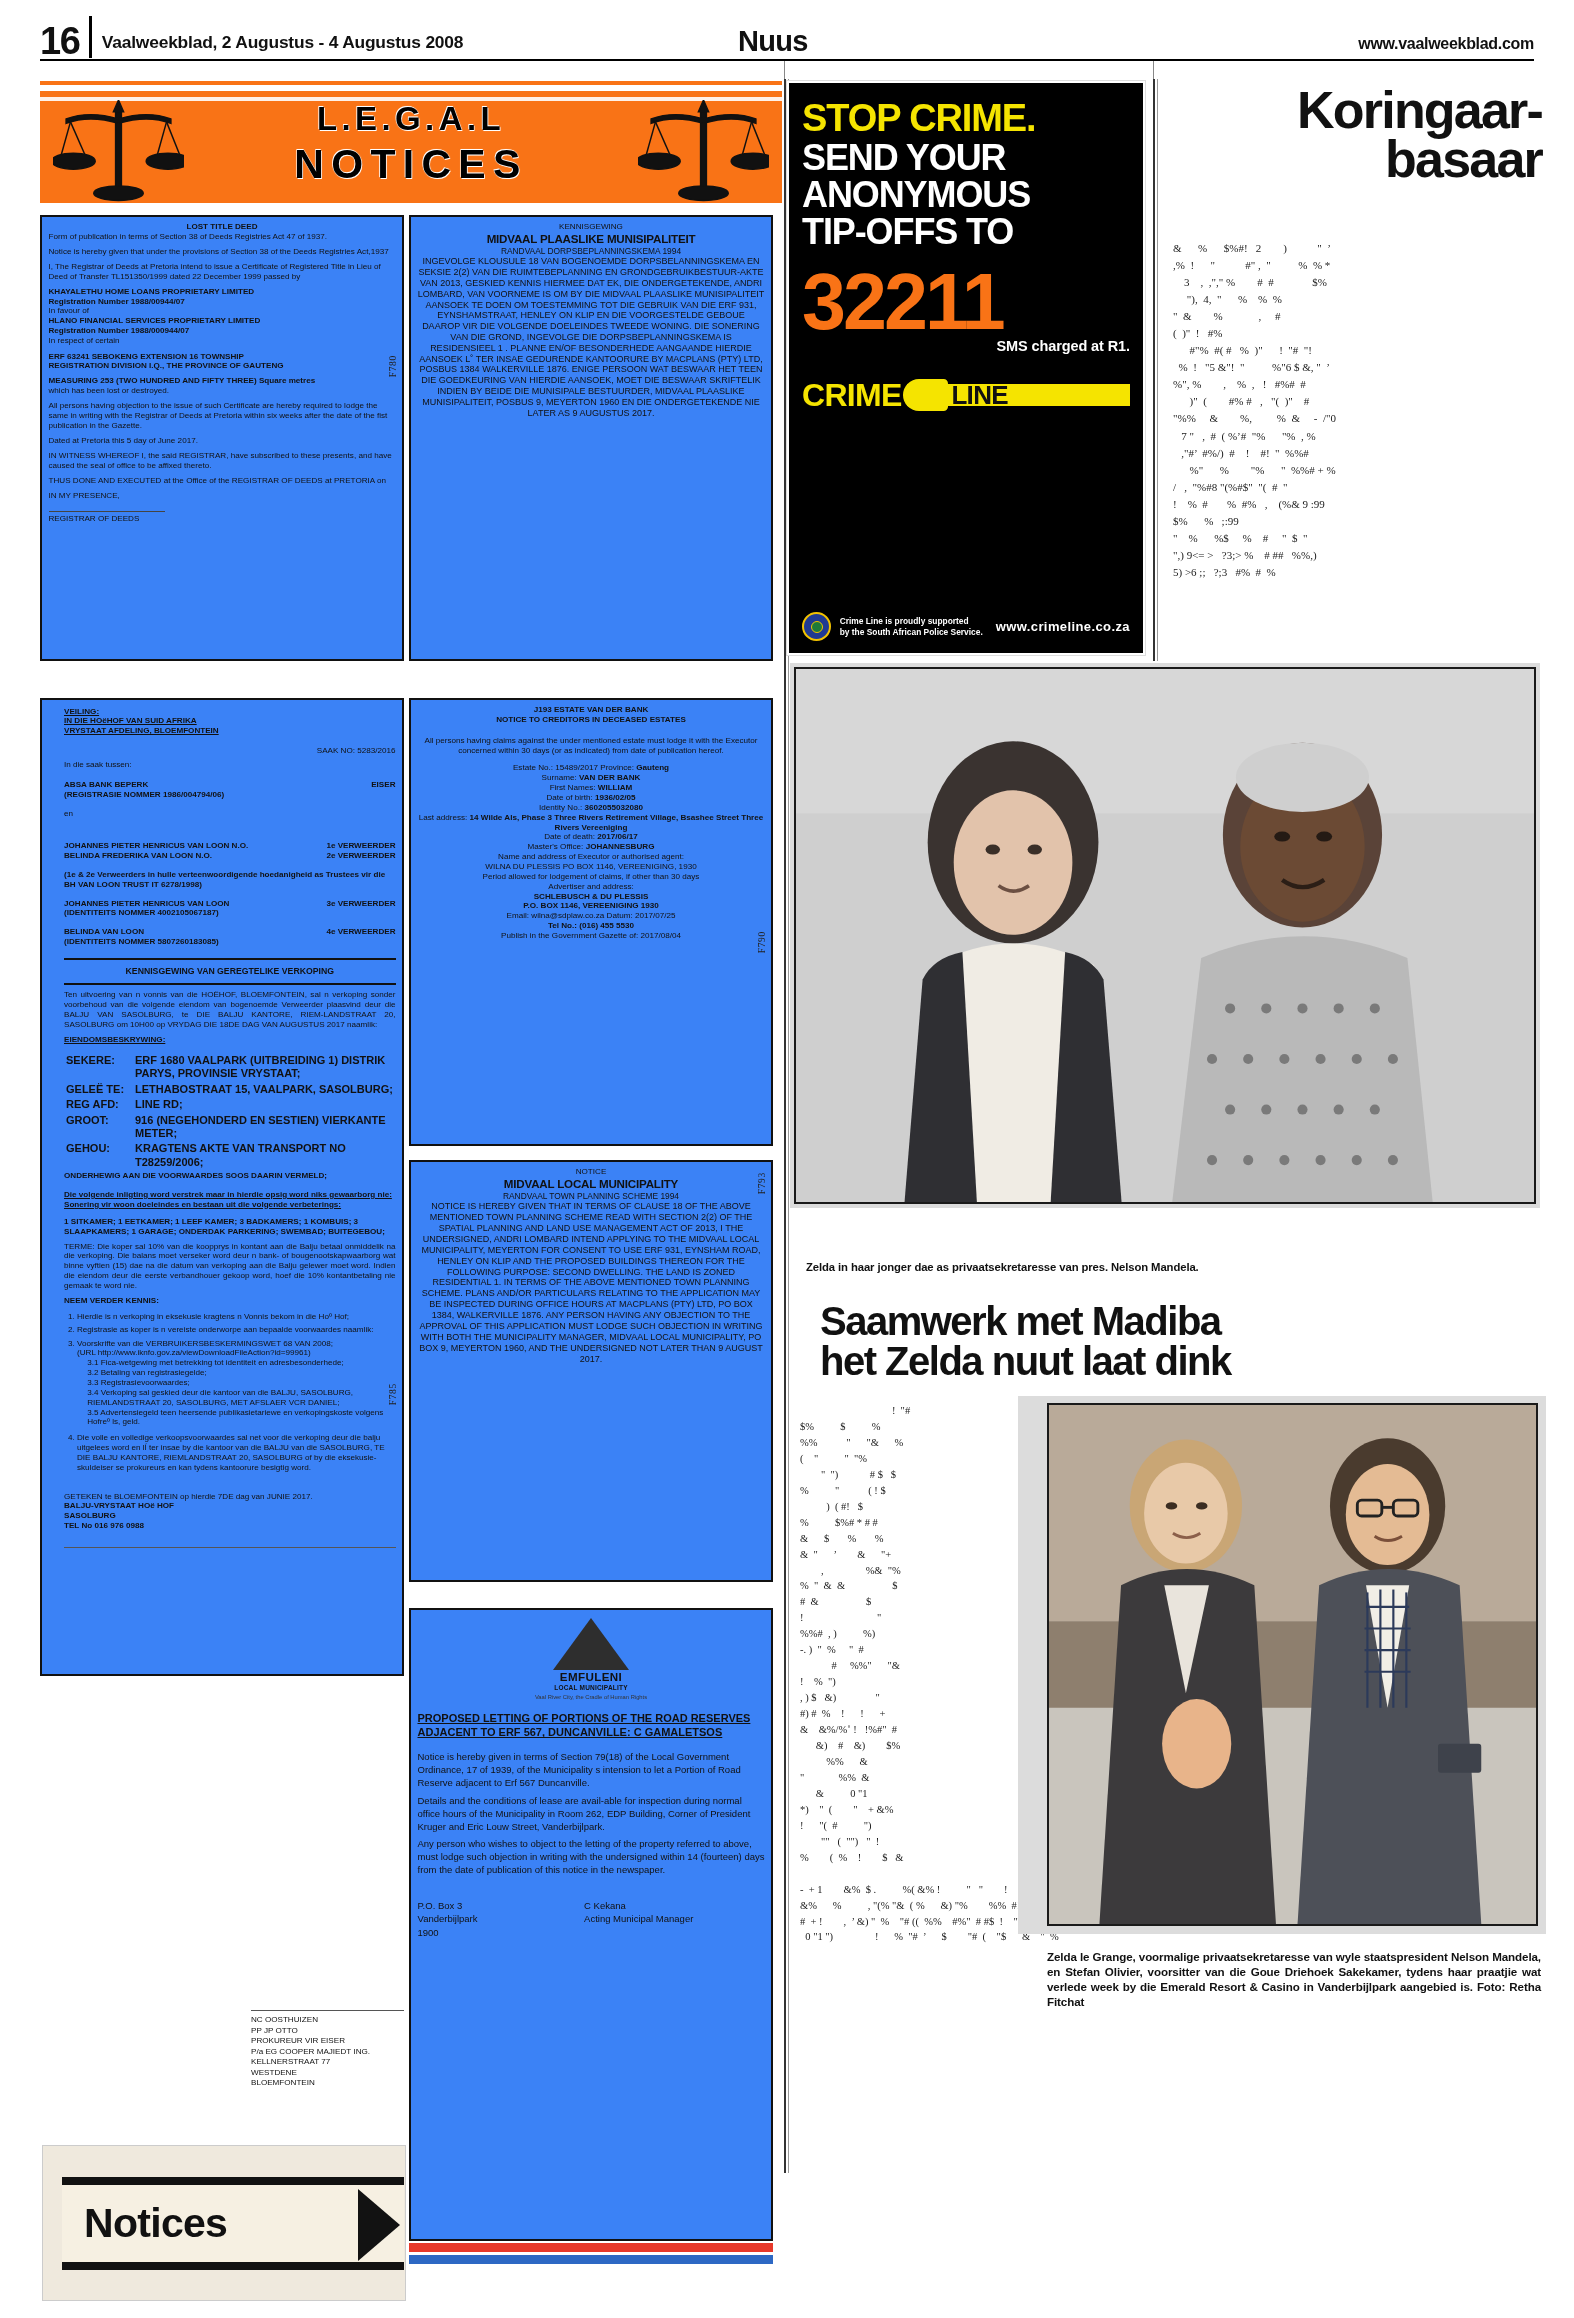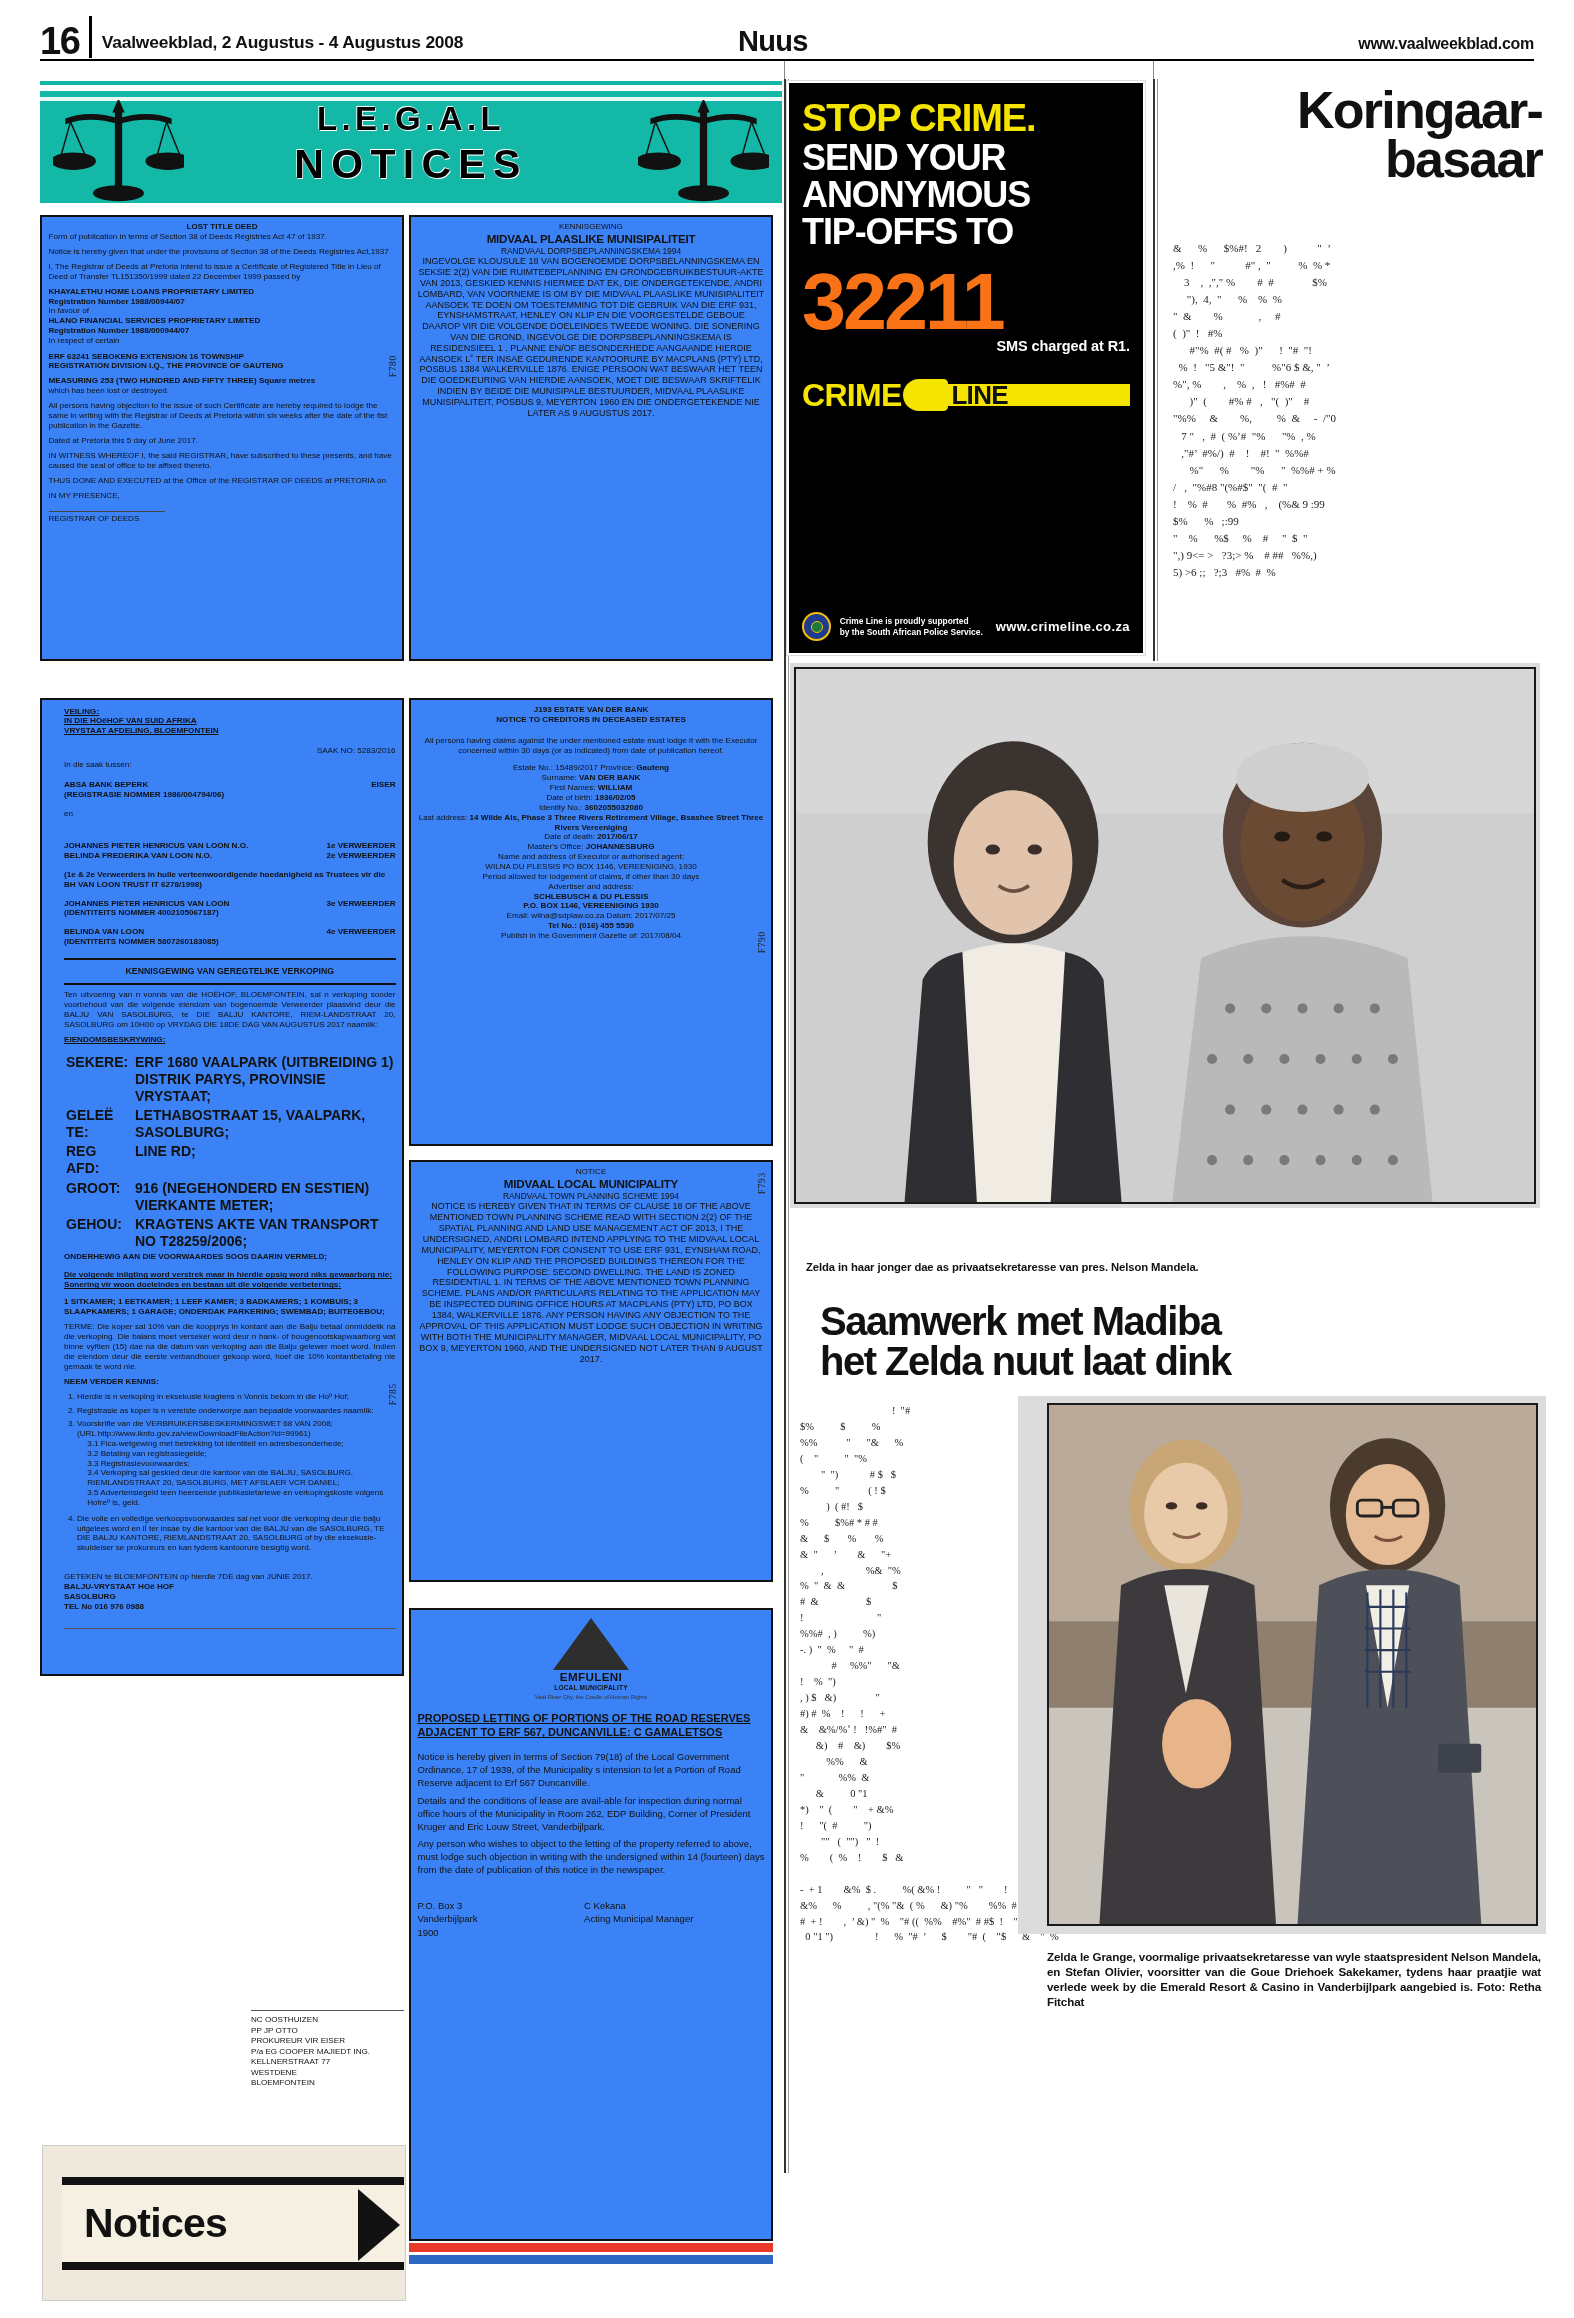--- a/index.html
+++ b/index.html
@@ -45,21 +45,21 @@
     position: absolute; right: 0; bottom: 5.8px;
     font-size: 16px; font-weight: bold; letter-spacing: -0.3px;
   }
   .masthead-tick { position:absolute; width:0.7px; background:#888; }
 
   
   .legal-banner {
     position: absolute;
     left: 40px; top: 81px;
     width: 742px; height: 122px;
-    background: #14b8a6;
+    background: #f97316;
     overflow: hidden;
   }
   .legal-banner .stripe1 { position:absolute; left:0; top:4.4px; width:100%; height:5.8px; background:#fff; }
   .legal-banner .stripe2 { position:absolute; left:0; top:16px; width:100%; height:4.4px; background:#fff; opacity:.9;}
   .legal-banner .scale { position:absolute; top:19px; width:131px; height:102px; }
   .legal-banner .scale.left { left: 13px; }
   .legal-banner .scale.right { right: 13px; }
   .banner-words {
     position:absolute; left:0; right:0; top:19px;
     text-align:center;
@@ -196,21 +196,21 @@
   
   .emf-logo { width:109px; margin:2.9px auto 1.5px; text-align:center; }
   .emf-tri { width:0;height:0;margin:0 auto;
     border-left:38px solid transparent; border-right:38px solid transparent; border-bottom:52px solid #2e2e2e;}
   .emf-name { font-size:11.6px; font-weight:bold; letter-spacing:0.4px; }
   .emf-sub { font-size:6.5px; font-weight:bold; letter-spacing:0.2px;}
   .emf-tag { font-size:5.8px; margin-top:1.5px; color:#333;}
   .hline-thick { border-top:2.2px solid #111; margin:5.8px 0; }
   .row2 { display:flex; justify-content:space-between; }
   .tbl { width:100%; }
-  .tbl td { vertical-align:top; font-size:14px; padding:0; }
+  .tbl td { vertical-align:top; font-size:11px; padding:0; }
   .tbl td.lbl { width:67px; }
   ol.numlist { margin:0 0 0 13px; }
   ol.numlist li { margin-bottom:3.6px; }
   .sub { margin-left:10.2px; }
 </style>
 </head>
 <body>
 
 <div class="masthead">
   <div class="folio-num">16</div>

